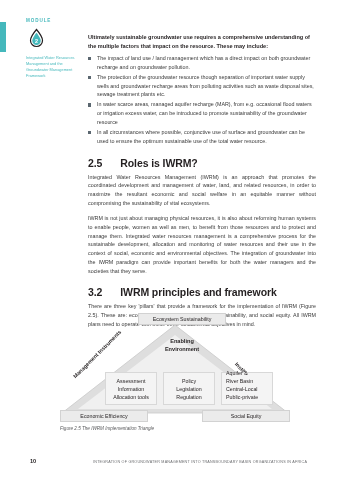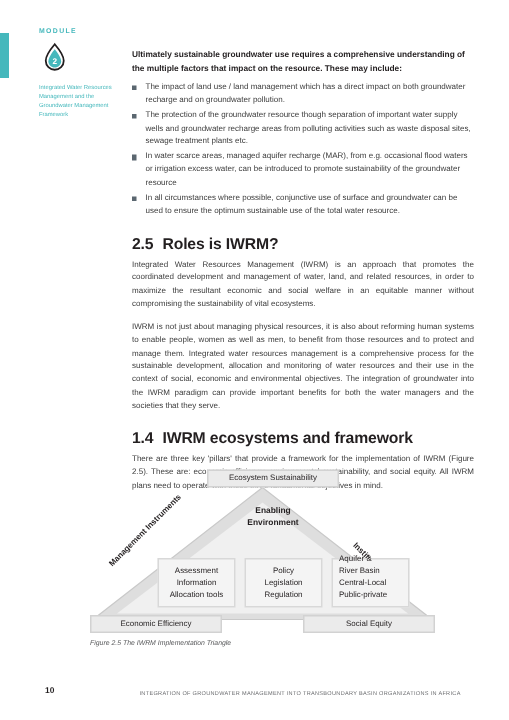--- a/index.html
+++ b/index.html
@@ -92,21 +92,21 @@
   }
 
   h2.section-head {
     font-size: 10.5px;
     font-weight: bold;
     color: #231f20;
     margin: 11px 0 4px 0;
     letter-spacing: -0.1px;
   }
   h2.section-head .num {
-    margin-right: 6px;
+    margin-right: 18px;
   }
 
   p.body-text {
     font-size: 5.35px;
     line-height: 1.63;
     color: #3a3a3a;
     margin: 0 0 7px 0;
     text-align: justify;
   }
 
@@ -270,21 +270,21 @@
     <li>In all circumstances where possible, conjunctive use of surface and groundwater can be used to ensure the optimum sustainable use of the total water resource.</li>
   </ul>
 
   <h2 class="section-head">
     <span class="num">2.5</span><span>Roles is IWRM?</span>
   </h2>
   <p class="body-text">Integrated Water Resources Management (IWRM) is an approach that promotes the coordinated development and management of water, land, and related resources, in order to maximize the resultant economic and social welfare in an equitable manner without compromising the sustainability of vital ecosystems.</p>
   <p class="body-text">IWRM is not just about managing physical resources, it is also about reforming human systems to enable people, women as well as men, to benefit from those resources and to protect and manage them. Integrated water resources management is a comprehensive process for the sustainable development, allocation and monitoring of water resources and their use in the context of social, economic and environmental objectives. The integration of groundwater into the IWRM paradigm can provide important benefits for both the water managers and the societies that they serve.</p>
 
   <h2 class="section-head">
-    <span class="num">1.4</span><span>IWRM ecosystems and framework</span>
+    <span class="num">3.2</span><span>IWRM principles and framework</span>
   </h2>
   <p class="body-text">There are three key 'pillars' that provide a framework for the implementation of IWRM (Figure 2.5). These are: economic efficiency, environmental sustainability, and social equity. All IWRM plans need to operate with these three fundamental objectives in mind.</p>
 
 </div>
 
 <div class="figure">
   <div class="tri-stage">
 
     <svg class="triangle-svg" width="230" height="92">
       <polygon points="115,2 228,90 2,90" fill="#dedede" stroke="#c9c9c9" stroke-width="0.8"></polygon>

